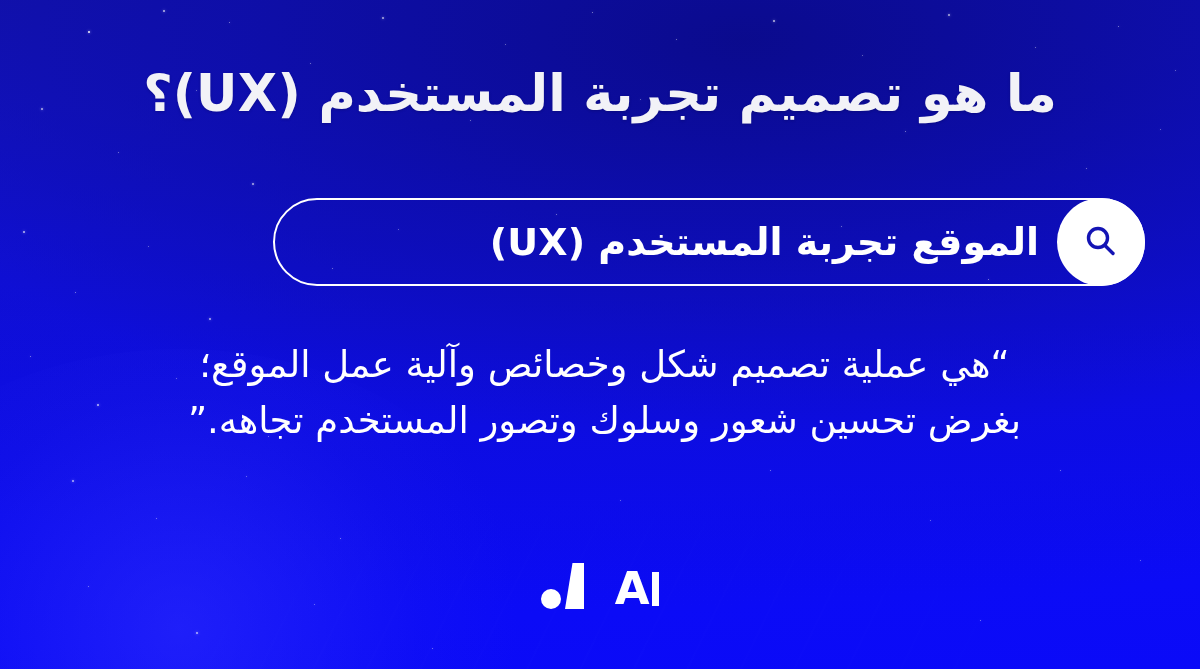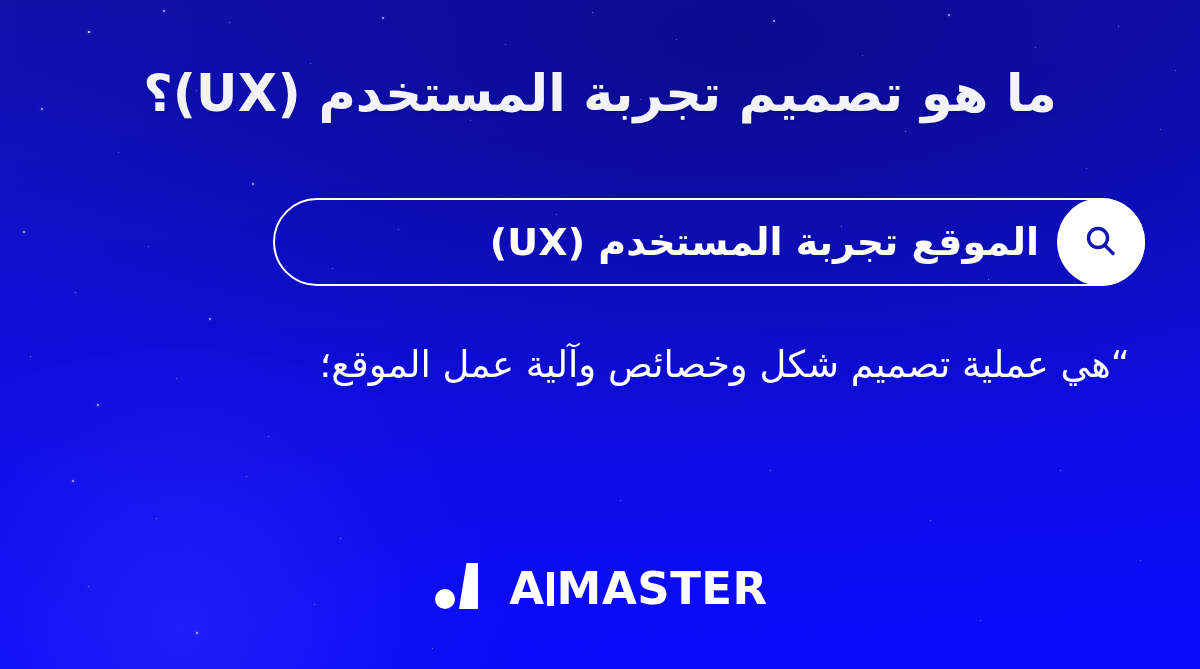--- a/index.html
+++ b/index.html
@@ -144,20 +144,21 @@
     direction:rtl;
     white-space:nowrap;
     overflow:hidden;
   }
 
   
   .quote {
     position:absolute;
     top:337px;
     left:9px; right:0;
+    text-align:center;
     color:#FFFFFF;
     font-size:37px;
     line-height:1.52;
     font-weight:500;
     direction:rtl;
     letter-spacing:0.1px;
     padding:0 70px;
   }
   .quote .ln { display:block; white-space:nowrap; }
 
@@ -269,30 +270,30 @@
           <svg width="44" height="44" viewBox="0 0 44 44" aria-hidden="true">
             <circle cx="19" cy="18" r="9.5" fill="none" stroke="#1414B4" stroke-width="3.4"></circle>
             <line x1="26" y1="25.5" x2="34" y2="33.5" stroke="#1414B4" stroke-width="3.4" stroke-linecap="round"></line>
           </svg>
         </span>
       </button>
     </div>
 
     <div class="quote">
       <span class="ln">“هي عملية تصميم شكل وخصائص وآلية عمل الموقع؛</span>
+      <span class="ln">بغرض تحسين شعور وسلوك وتصور المستخدم تجاهه.”</span>
     </div>
 
     <div class="logo">
       <span class="logo-mark">
         <svg width="62" height="48" viewBox="0 0 62 48" aria-hidden="true">
           <circle cx="13" cy="37" r="10" fill="#FFFFFF"></circle>
           <path d="M34.5 1 L46 1 L46 47 L27 47 Z" fill="#FFFFFF"></path>
         </svg>
       </span>
       <span class="logo-word">
         <span class="wm-a1">A</span>
         <span class="wm-bar"></span>
-        <span class="wm-rest">MASTER</span>
       </span>
     </div>
 
   </div>
 </div>
 
 </body></html>

